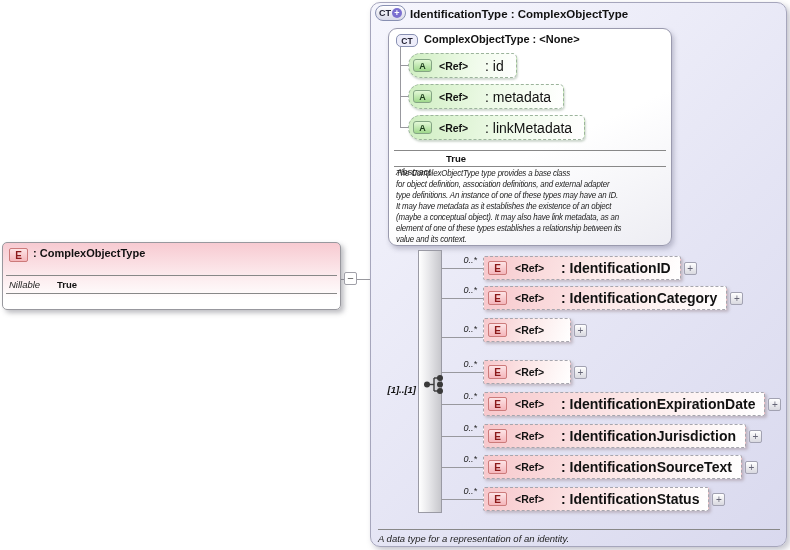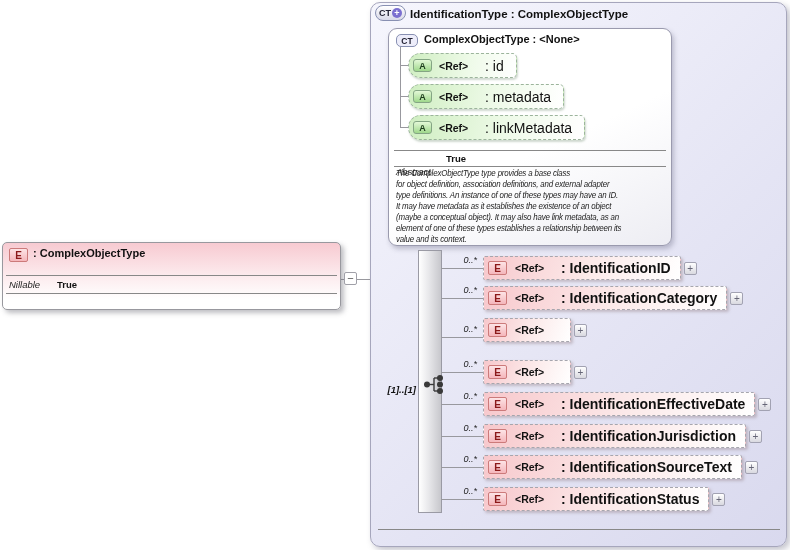--- a/index.html
+++ b/index.html
@@ -262,21 +262,21 @@
     <div class="ebox">
       <span class="e-icon">E</span>
       <span class="e-ref">&lt;Ref&gt;</span>
     </div>
     <div class="plus-box">+</div>
   </div>
   <div class="erow" style="top:392px;">
     <div class="ebox">
       <span class="e-icon">E</span>
       <span class="e-ref">&lt;Ref&gt;</span>
-      <span class="e-name">: IdentificationEffectiveDate</span>
+      <span class="e-name">: IdentificationExpirationDate</span>
     </div>
     <div class="plus-box">+</div>
   </div>
   <div class="erow" style="top:424px;">
     <div class="ebox">
       <span class="e-icon">E</span>
       <span class="e-ref">&lt;Ref&gt;</span>
       <span class="e-name">: IdentificationJurisdiction</span>
     </div>
     <div class="plus-box">+</div>
@@ -292,20 +292,21 @@
   <div class="erow" style="top:487px;">
     <div class="ebox">
       <span class="e-icon">E</span>
       <span class="e-ref">&lt;Ref&gt;</span>
       <span class="e-name">: IdentificationStatus</span>
     </div>
     <div class="plus-box">+</div>
   </div>
 
   <div class="hline" style="left:378px; top:529px; width:402px; background:#888;"></div>
+  <div class="panel-footer-text">A data type for a representation of an identity.</div>
 
   <div class="elem-main">
     <div class="elem-title-row">
       <span class="e-icon">E</span>
       <span class="elem-title-type">: ComplexObjectType</span>
     </div>
     <div class="hline" style="left:3px; top:32px; width:331px; background:#888;"></div>
     <div class="meta-label" style="left:6px; top:36px;">Nillable</div>
     <div class="meta-value" style="left:54px; top:36px;">True</div>
     <div class="hline" style="left:3px; top:50px; width:331px; background:#888;"></div>

